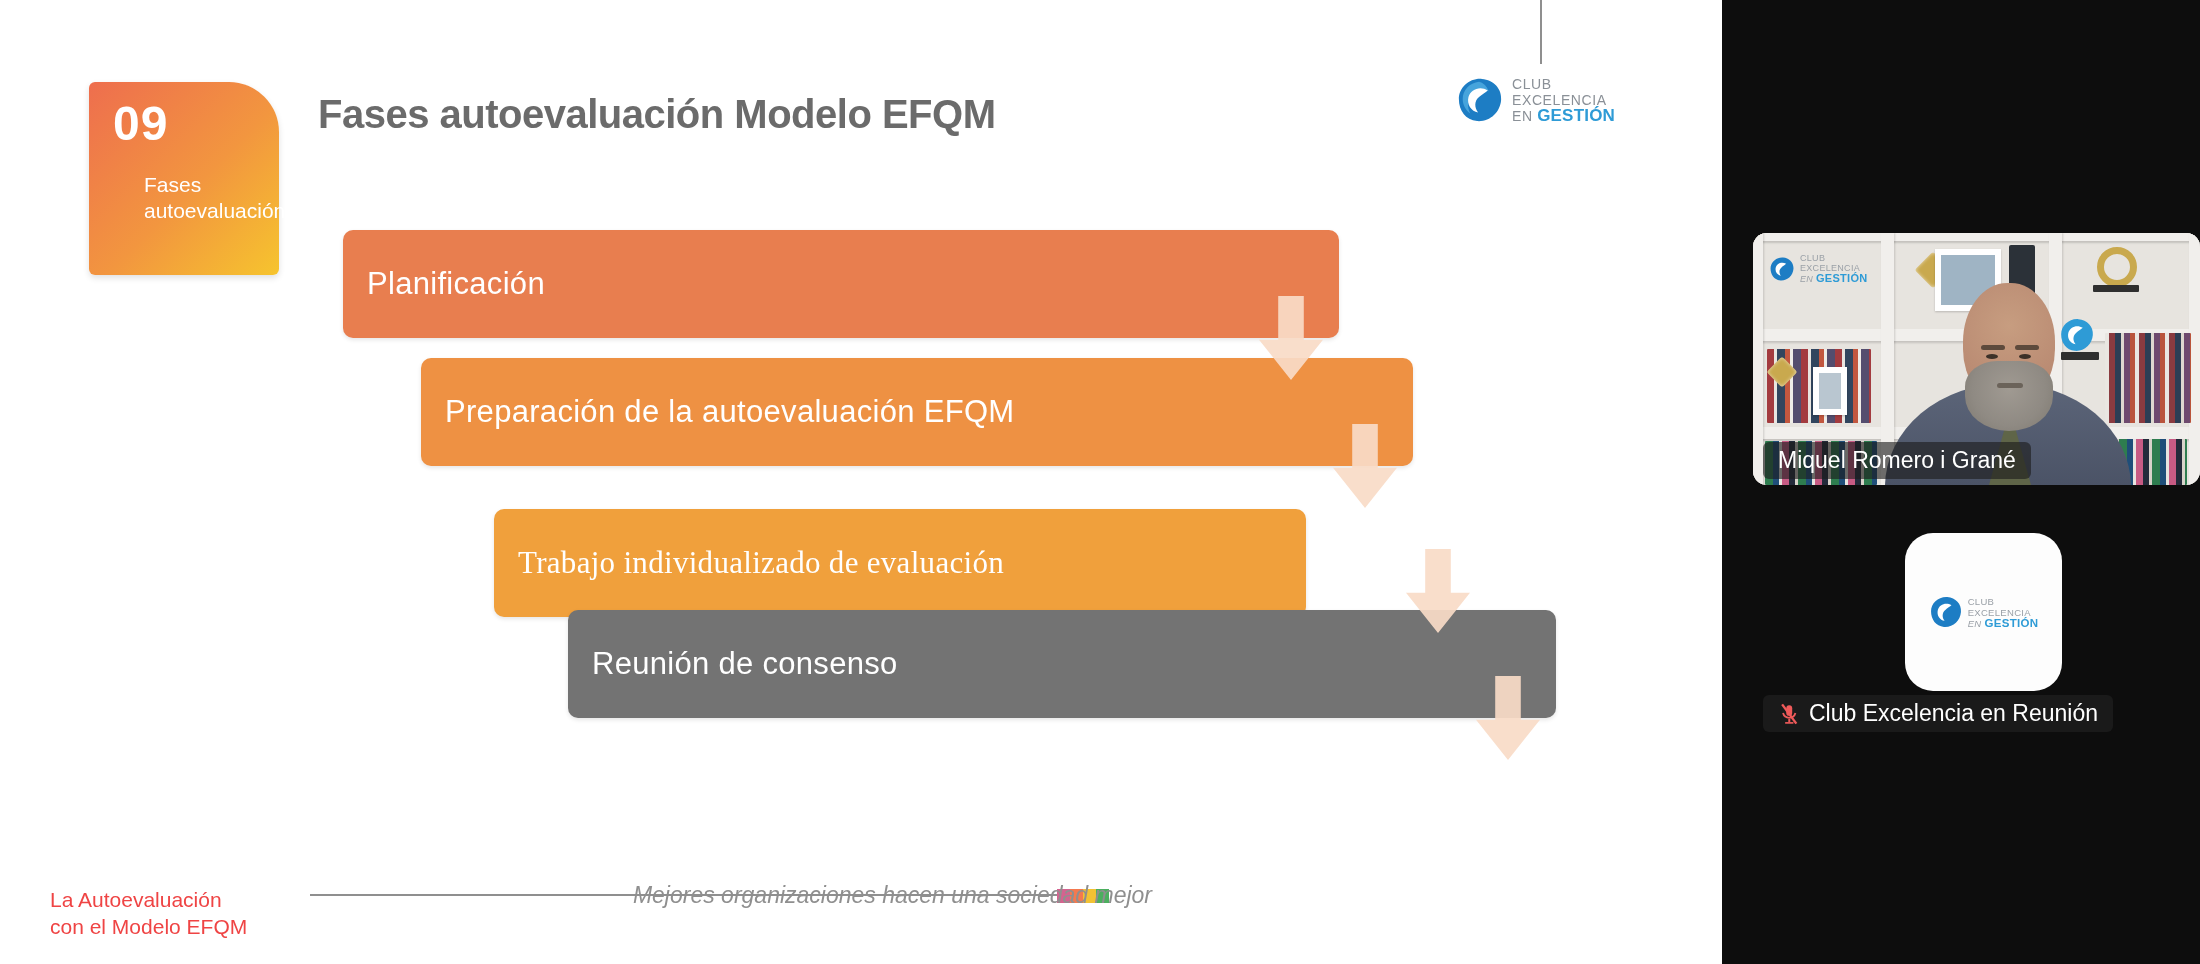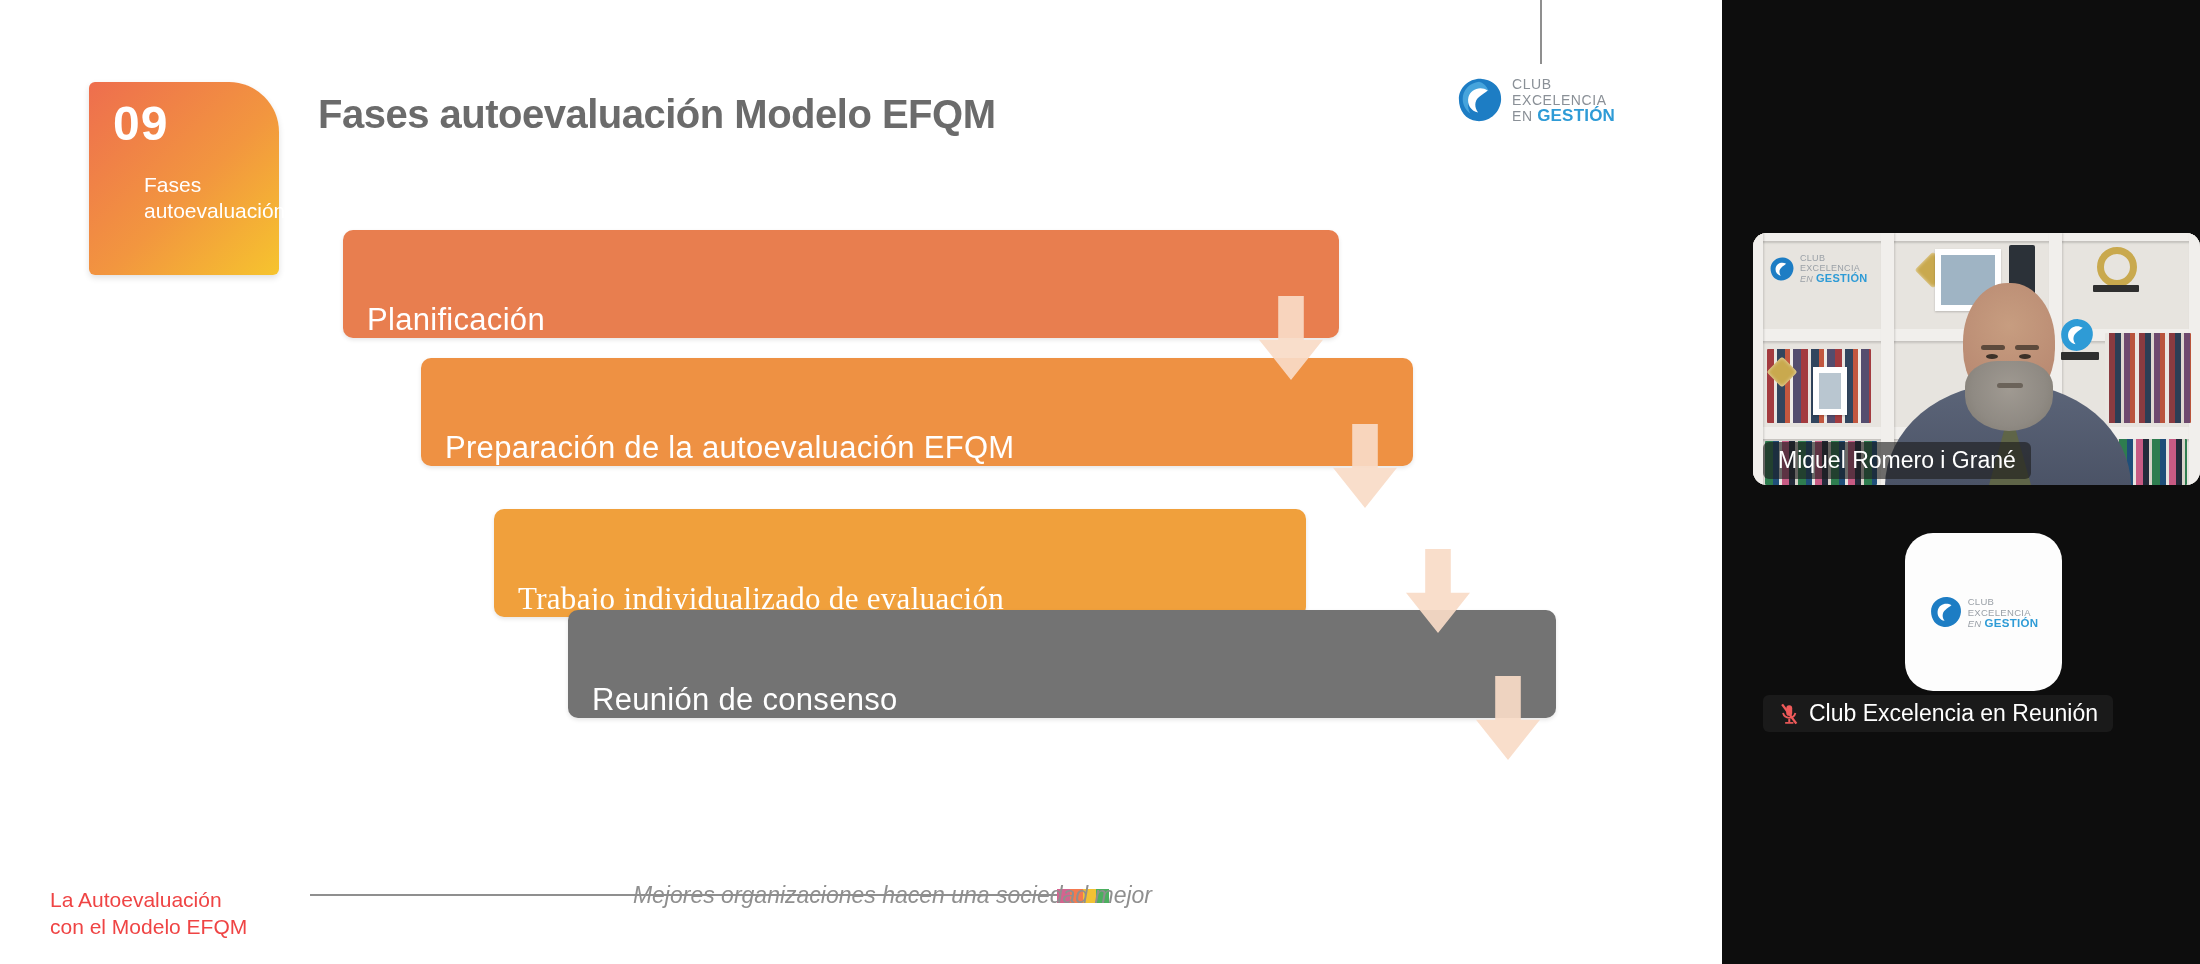--- a/index.html
+++ b/index.html
@@ -19,21 +19,21 @@
 
   .slide-title{position:absolute;left:318px;top:92px;margin:0;font-size:40px;font-weight:bold;color:#6b6b6b;letter-spacing:-.5px;}
 
   
   .ceg-logo{position:absolute;left:1456px;top:76px;display:flex;align-items:center;gap:8px;}
   .ceg-text{display:flex;flex-direction:column;font-size:14px;line-height:16px;letter-spacing:.6px;color:#8a9097;}
   .ceg-text .l3 b{color:#2e9bd6;font-size:17px;letter-spacing:.2px;}
   .ceg-text .l3 i{font-style:normal;}
 
   
-  .phase-bar{position:absolute;height:108px;border-radius:10px;display:flex;align-items:flex-end;
+  .phase-bar{position:absolute;height:108px;border-radius:10px;display:flex;align-items:center;
     box-shadow:0 2px 4px rgba(0,0,0,.10);}
   .phase-bar span{color:#fff;font-size:31px;font-weight:400;padding-left:24px;letter-spacing:.3px;}
   .phase-bar.p0{left:343px;top:230px;width:996px;}
   .phase-bar.p1{left:421px;top:358px;width:992px;}
   .phase-bar.p2{left:494px;top:509px;width:812px;font-family:Liberation Serif, serif;}
   .phase-bar.p3{left:568px;top:610px;width:988px;}
   .phase-bar.p4{left:638px;top:735px;width:995px;}
 
   .flow-arrow{position:absolute;width:64px;height:84px;opacity:.92;
     clip-path:polygon(30% 0,70% 0,70% 52%,100% 52%,50% 100%,0 52%,30% 52%);}

